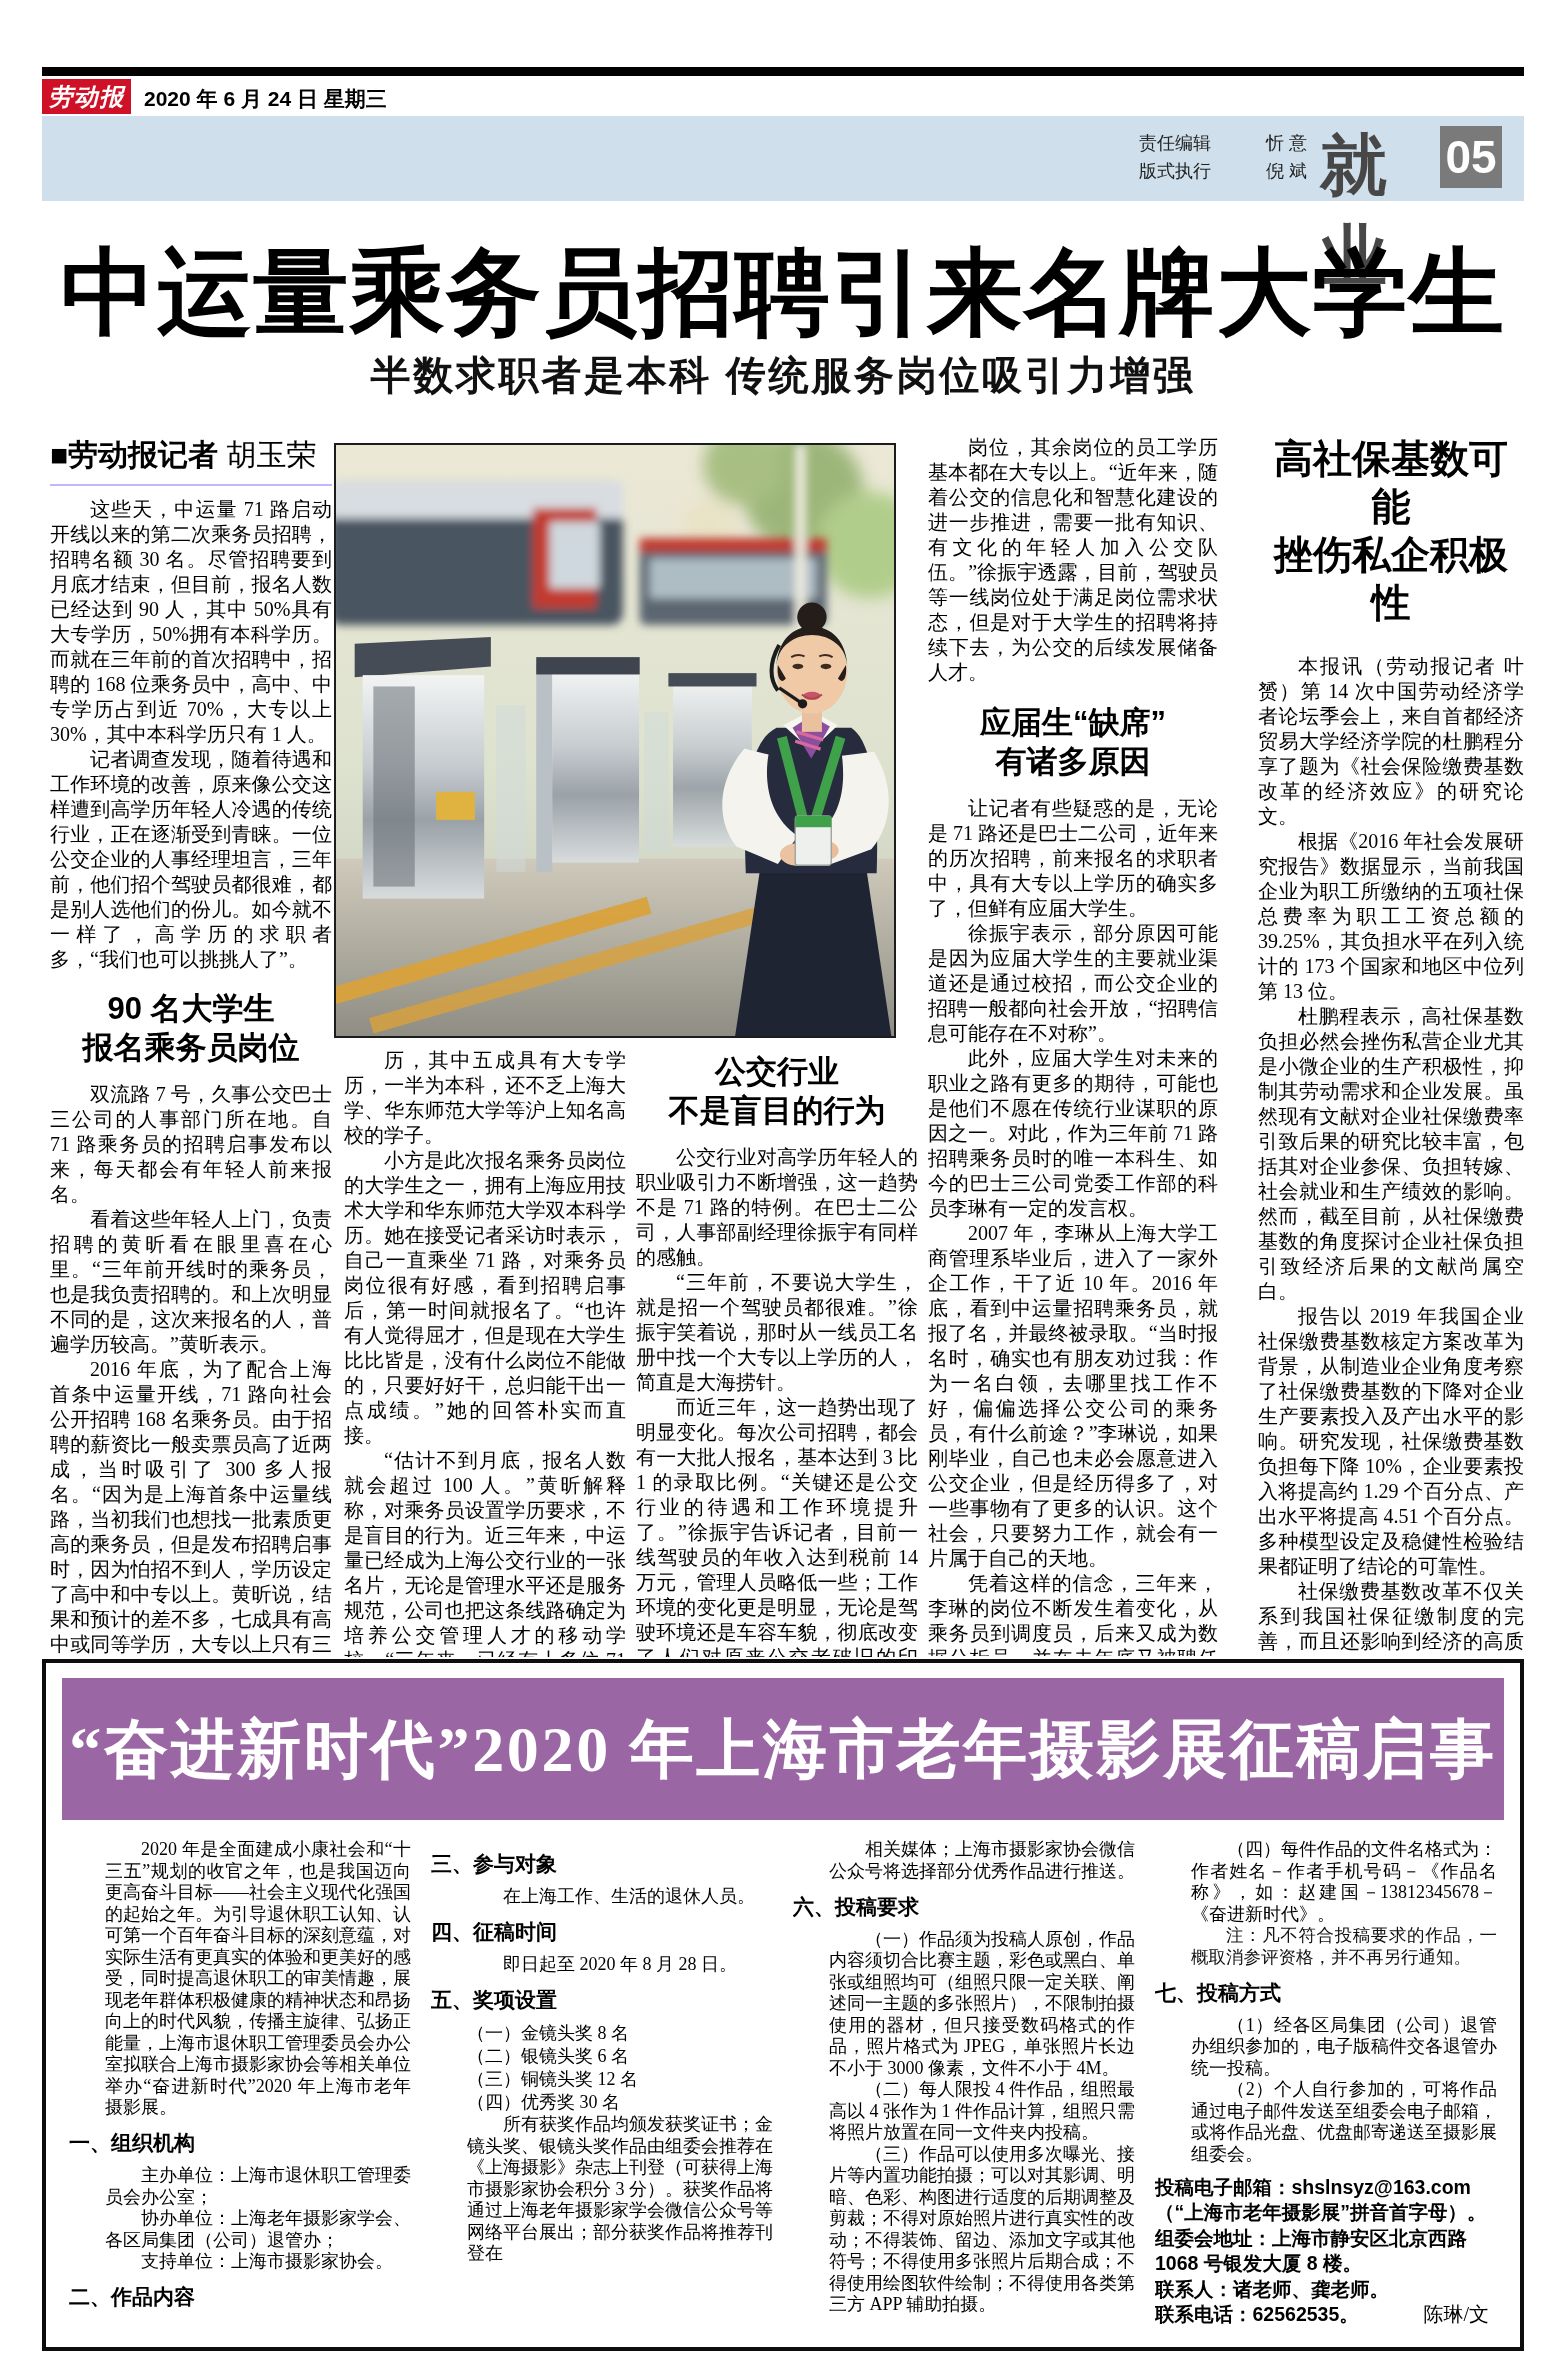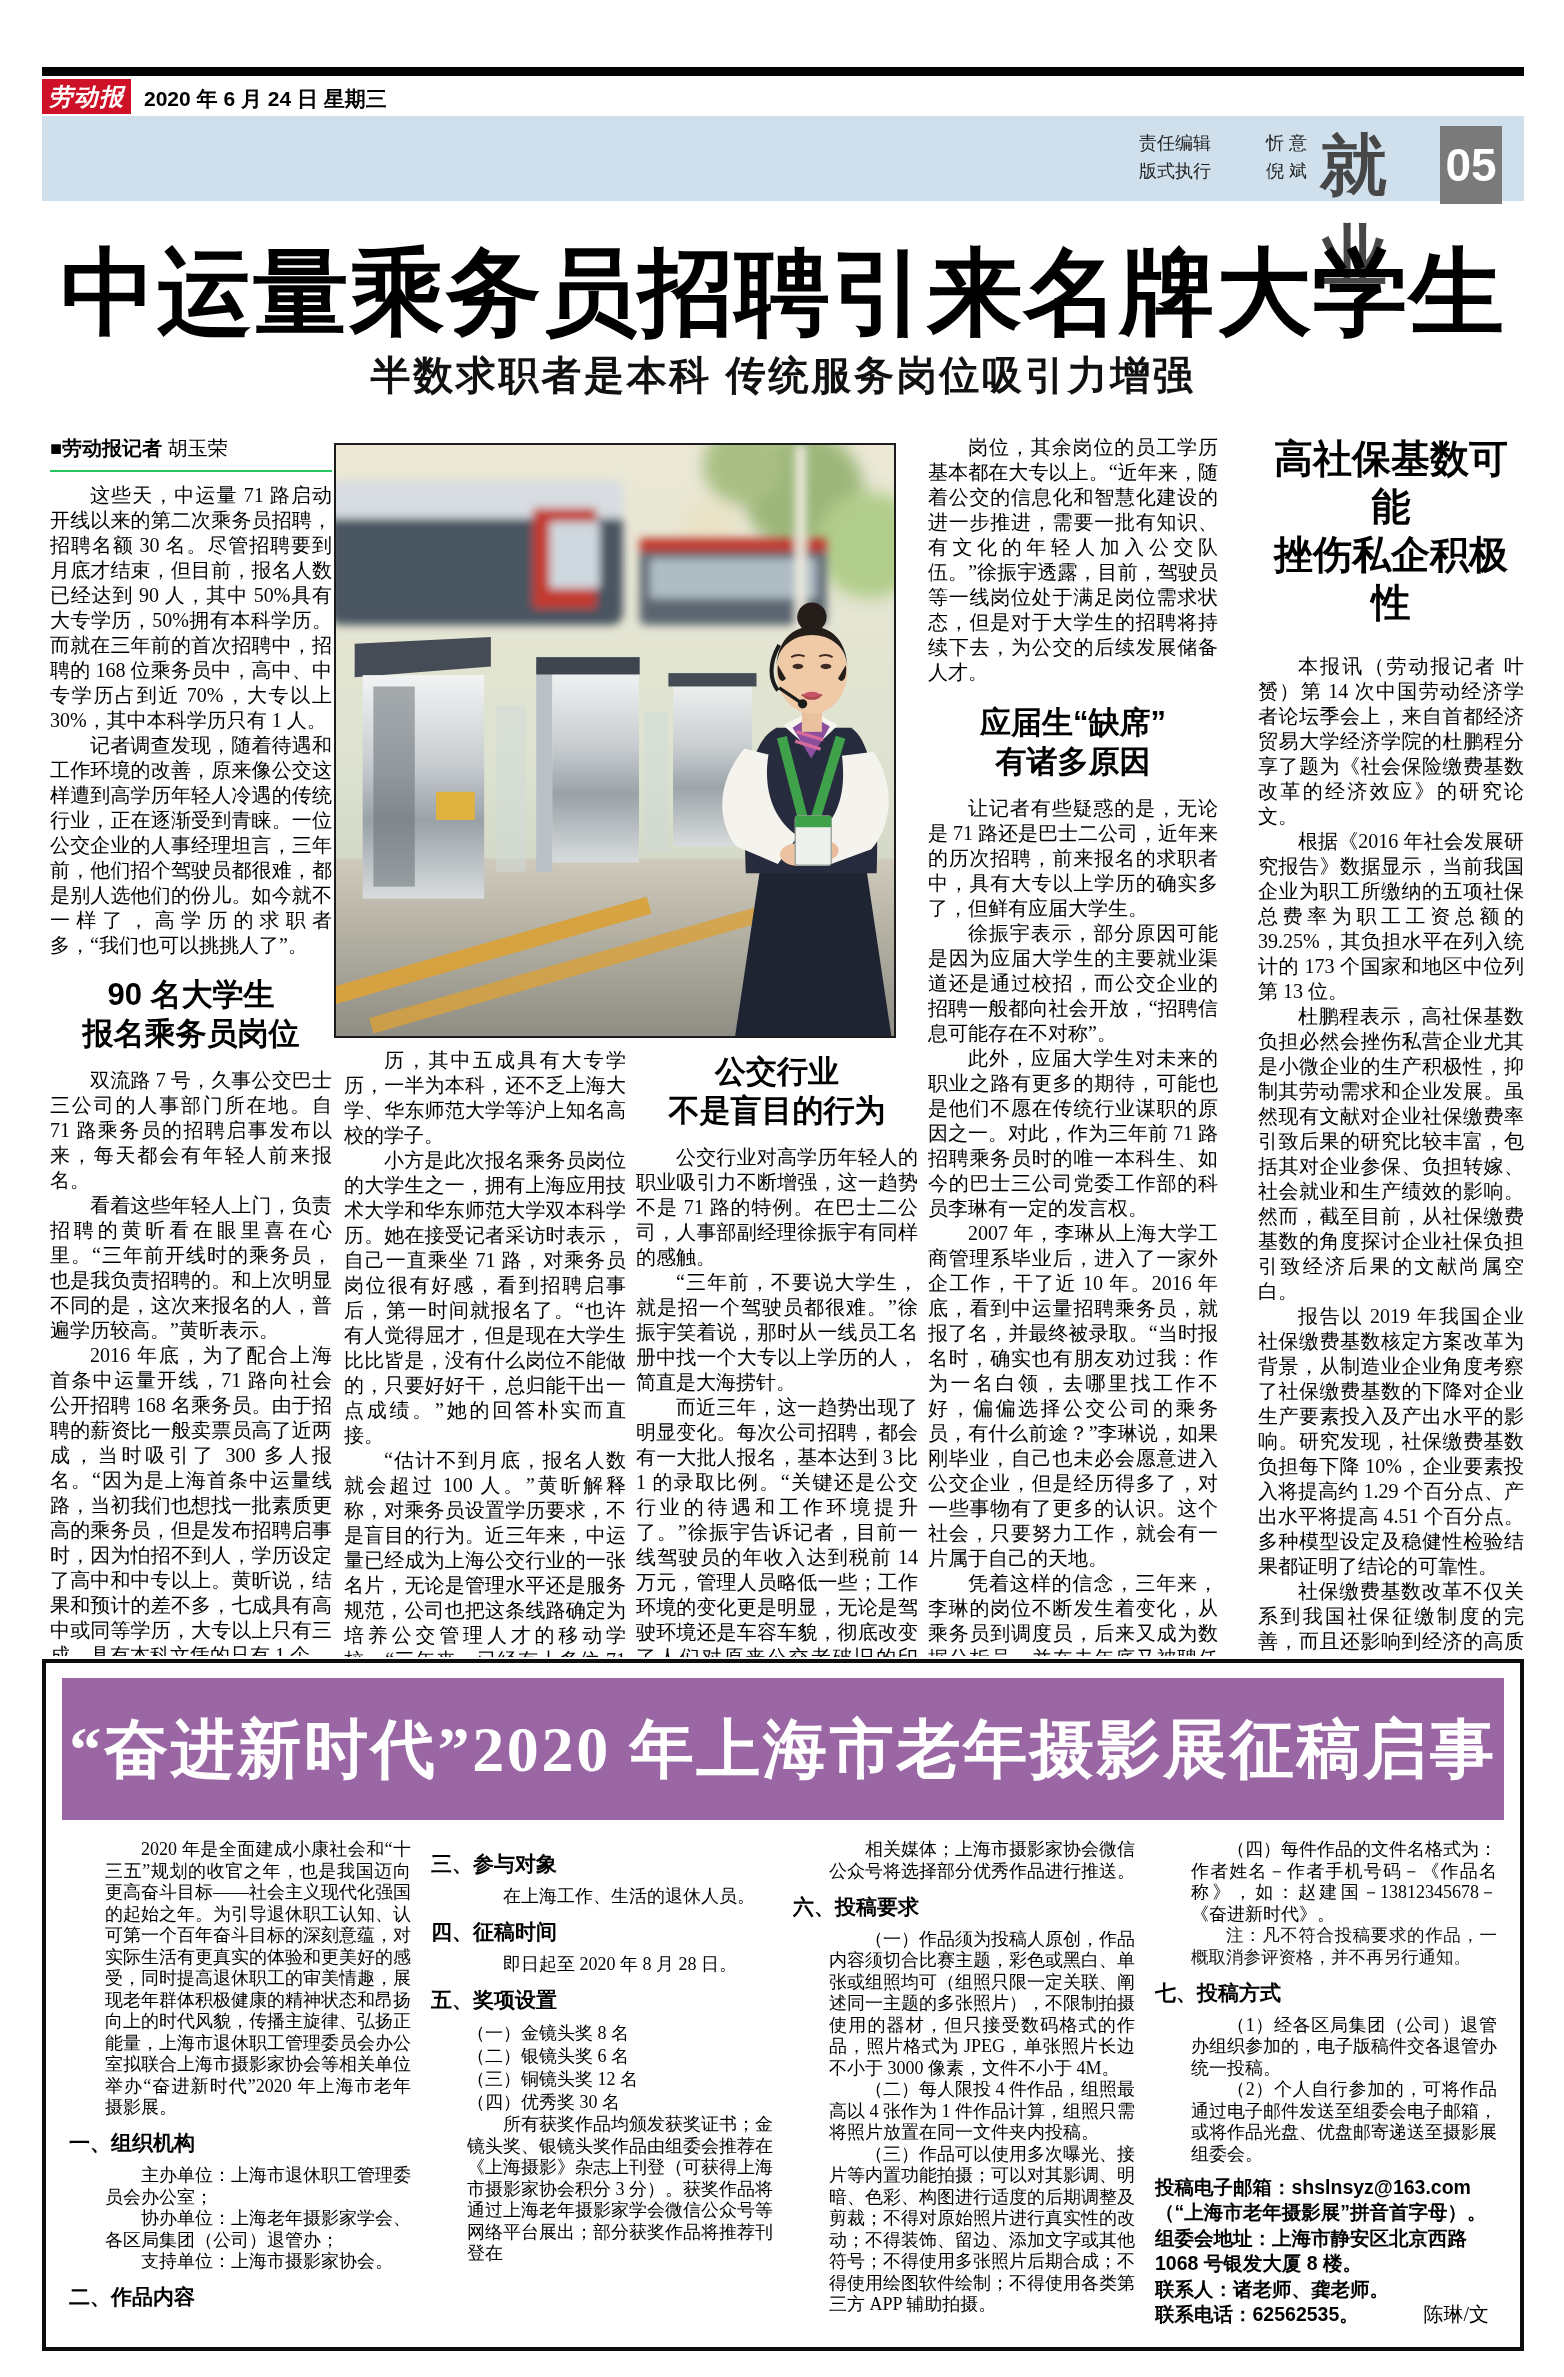--- a/index.html
+++ b/index.html
@@ -27,21 +27,21 @@
   #editors {
     left:1139px; top:129px; width:168px; font-size:18px; line-height:28px;
     font-family:"Liberation Sans",sans-serif; color:#222;
   }
   #editors .ed-row { display:flex; justify-content:space-between; }
   #section-name {
     left:1320px; top:120px; width:121px; font-size:67px; font-weight:900;
     color:#474747; font-family:"Liberation Serif",serif; letter-spacing:4px;
   }
   #page-box {
-    left:1440px; top:126px; width:62px; height:78px; background:#7a7a7a;
+    left:1440px; top:126px; width:62px; height:62px; background:#7a7a7a;
     color:#fff; font-weight:bold; font-size:46px;
     display:flex; align-items:center; justify-content:center;
     font-family:"Liberation Sans",sans-serif;
   }
 
   
   #main-title {
     left:42px; top:230px; width:1482px; text-align:center;
     font-size:95px; font-weight:900; letter-spacing:1.3px;
     font-family:"Liberation Sans","DejaVu Sans",sans-serif; white-space:nowrap;
@@ -58,22 +58,22 @@
     text-indent:2em; margin:0;
   }
   .col { position:absolute; overflow:hidden; }
   #col1 { left:50px;  top:435px;  width:282px; height:1221px; }
   #col4 { left:928px; top:435px; width:290px; height:1221px; }
   #col2 { left:344px; top:1048px; width:282px; height:609px; }
   #col3 { left:636px; top:1048px; width:282px; height:609px; }
   #sidebar { left:1258px; top:435px; width:266px; height:1221px; }
 
   #byline {
-    font-size:20px; font-weight:bold; font-family:"Liberation Sans",sans-serif;
-    border-bottom:2px solid #22c55e; padding-bottom:8px; margin-bottom:10.7px;
+    font-size:30px; font-weight:bold; font-family:"Liberation Sans",sans-serif;
+    border-bottom:2px solid #c4b5fd; padding-bottom:8px; margin-bottom:10.7px;
     white-space:nowrap;
   }
   #byline .byline-name { font-weight:normal; font-family:"Liberation Serif",serif; }
   .subhead {
     text-align:center; font-weight:900; font-size:31px; line-height:39px;
     font-family:"Liberation Sans",sans-serif; margin:17.5px 0 15px 0;
   }
   #sidebar .sidebar-title {
     text-align:center; font-weight:900; font-size:39px; line-height:48px;
     font-family:"Liberation Sans",sans-serif; margin-bottom:27px;

